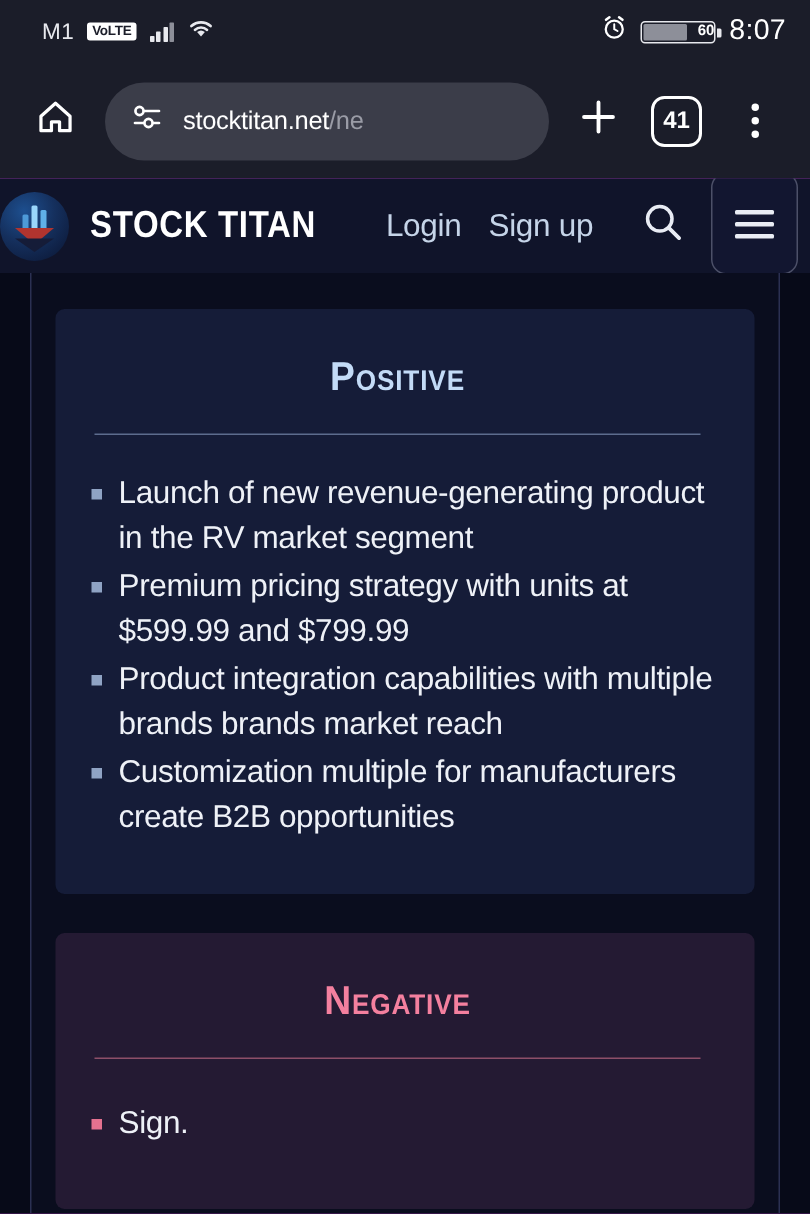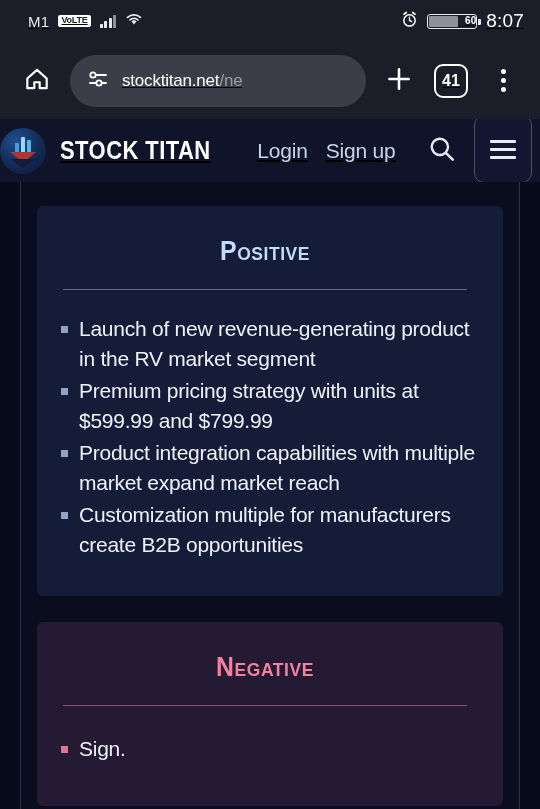--- a/index.html
+++ b/index.html
@@ -11,21 +11,20 @@
     background: #0b0e1c;
     font-family: "Liberation Sans", sans-serif;
   }
 
   .device {
     position: relative;
     width: 540px;
     height: 809px;
     background: #d946ef;
     overflow: hidden;
-    text-decoration: underline;
   }
 
   
   .status-bar {
     height: 42px;
     background: #1b1d29;
     display: flex;
     align-items: center;
     justify-content: space-between;
     padding: 0 16px 0 28px;
@@ -434,21 +433,21 @@
     <div class="rail right"></div>
 
     <div class="content">
 
       <div class="card positive">
         <div class="card-title">Positive</div>
         <div class="divider"></div>
         <ul class="bullets">
           <li>Launch of new revenue-generating product in the RV market segment</li>
           <li>Premium pricing strategy with units at $599.99 and $799.99</li>
-          <li>Product integration capabilities with multiple market expand market reach</li>
+          <li>Product integration capabilities with multiple brands brands market reach</li>
           <li>Customization multiple for manufacturers create B2B opportunities</li>
         </ul>
       </div>
 
       <div class="card negative">
         <div class="card-title">Negative</div>
         <div class="divider"></div>
         <ul class="bullets">
           <li>Sign.</li>
         </ul>

